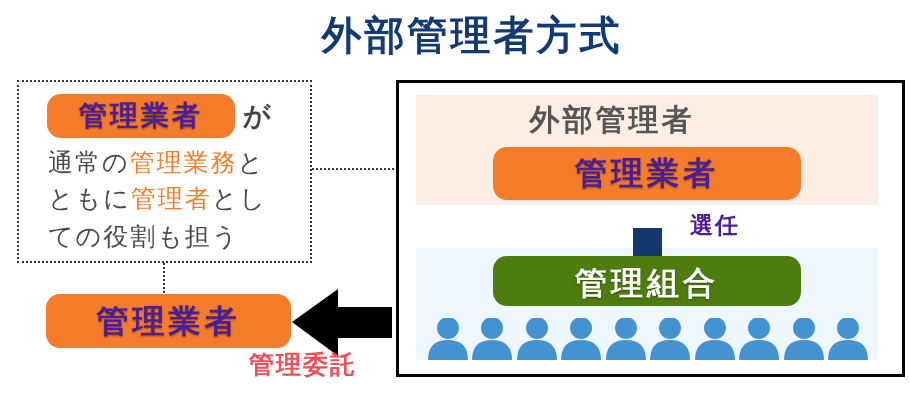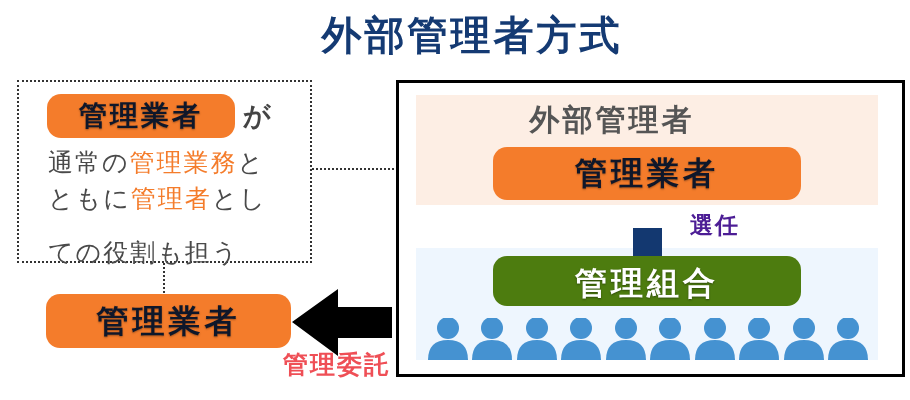--- a/index.html
+++ b/index.html
@@ -2,37 +2,37 @@
 <html><head>
 <meta charset="utf-8">
 <style>
   html, body { margin:0; padding:0; }
   body { width:910px; height:400px; background:#ffffff; position:relative; overflow:hidden;
          font-family:"DejaVu Sans", sans-serif; }
   .abs { position:absolute; }
   .title { left:0; top:8px; width:910px; text-align:center; font-size:40px; font-weight:bold;
            color:#143a73; letter-spacing:3px;padding-left:17px; }
   .note-box { left:17px; top:80px; width:295px; height:183px; border:2px dotted #333; box-sizing:border-box; }
-  .pill { background:#f47c2b; color:#0f172a; border-radius:14px; font-weight:bold; text-align:center;
+  .pill { background:#f47c2b; color:#4c1d95; border-radius:14px; font-weight:bold; text-align:center;
           text-shadow:0 1px 2px rgba(0,0,0,0.35); }
   .note-pill { left:47px; top:94px; width:188px; height:44px; line-height:44px; font-size:28px; letter-spacing:3px; }
   .note-ga { left:243px; top:98px; font-size:27px; font-weight:bold; color:#444; }
   .note-line { left:48px; font-size:25px; font-weight:normal; color:#4a4a4a; letter-spacing:2px; white-space:nowrap; }
   .hl { color:#f47c2b; }
   .right-frame { left:396px; top:80px; width:509px; height:297px; border:3px solid #000; box-sizing:border-box; background:#fff; }
   .ext-band { left:416px; top:95px; width:462px; height:110px; background:#fdeee4; }
   .ext-label { left:416px; top:100px; width:392px; text-align:center; font-size:30px; font-weight:bold; color:#555; letter-spacing:3px; }
   .ext-pill { left:493px; top:147px; width:308px; height:53px; line-height:53px; font-size:32px; letter-spacing:4px; }
   .union-band { left:416px; top:248px; width:462px; height:112px; background:#eef6fe; }
   .union-pill { left:493px; top:256px; width:308px; height:50px; line-height:54px; background:#4d7c0f; color:#fff;
                 border-radius:14px; font-weight:bold; font-size:32px; text-align:center; letter-spacing:4px;
                 text-shadow:0 1px 2px rgba(0,0,0,0.4); }
   .senin { left:690px; top:210px; font-size:23px; font-weight:bold; color:#4c1d95; letter-spacing:2px; }
   .mgr-pill { left:46px; top:294px; width:245px; height:54px; line-height:54px; font-size:32px; letter-spacing:4px; }
-  .itaku { left:249px; top:348px; font-size:25px; font-weight:bold; color:#ef4f56; letter-spacing:2px;margin-left:34px; }
+  .itaku { left:249px; top:348px; font-size:25px; font-weight:bold; color:#ef4f56; letter-spacing:2px; }
   .people { left:428px; top:318px; width:440px; height:42px; display:flex; justify-content:space-between; overflow:hidden; }
   .person { width:40px; height:42px; position:relative; }
 </style>
 </head>
 <body>
 
 <div class="abs title">外部管理者方式</div>
 
 <svg class="abs" style="left:0;top:0" width="910" height="400">
   <line x1="312" y1="169" x2="493" y2="169" stroke="#333" stroke-width="2" stroke-dasharray="2,2"></line>
@@ -44,21 +44,21 @@
 <div class="abs note-box"></div>
 <div class="abs pill note-pill">管理業者</div>
 <div class="abs note-ga">が</div>
 
 <div class="abs note-line" style="top:146px">
   <span>通常の</span><span class="hl">管理業務</span><span>と</span>
 </div>
 <div class="abs note-line" style="top:182px">
   <span>ともに</span><span class="hl">管理者</span><span>とし</span>
 </div>
-<div class="abs note-line" style="top:236px">
+<div class="abs note-line" style="top:220px">
   <span>ての役割も担う</span>
 </div>
 
 <div class="abs right-frame"></div>
 <div class="abs ext-band"></div>
 <div class="abs ext-label">外部管理者</div>
 <div class="abs pill ext-pill">管理業者</div>
 
 <div class="abs union-band"></div>
 

